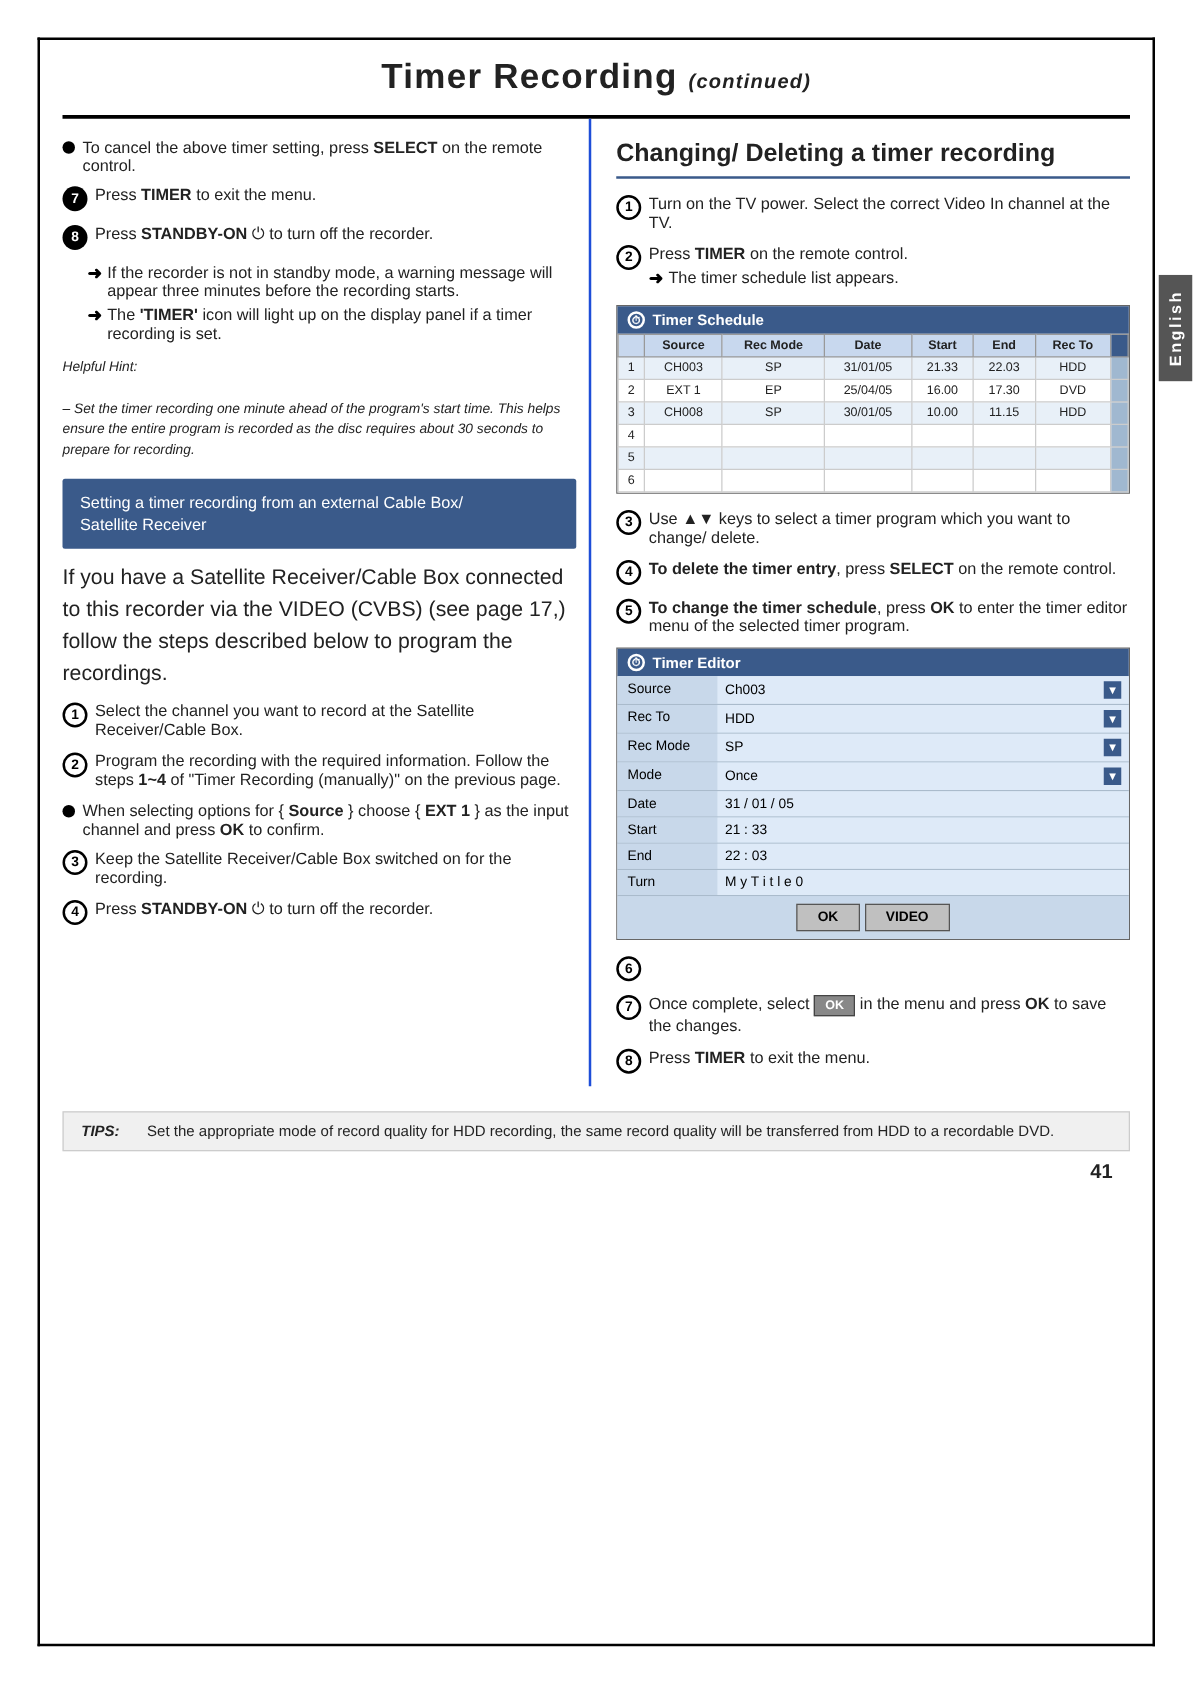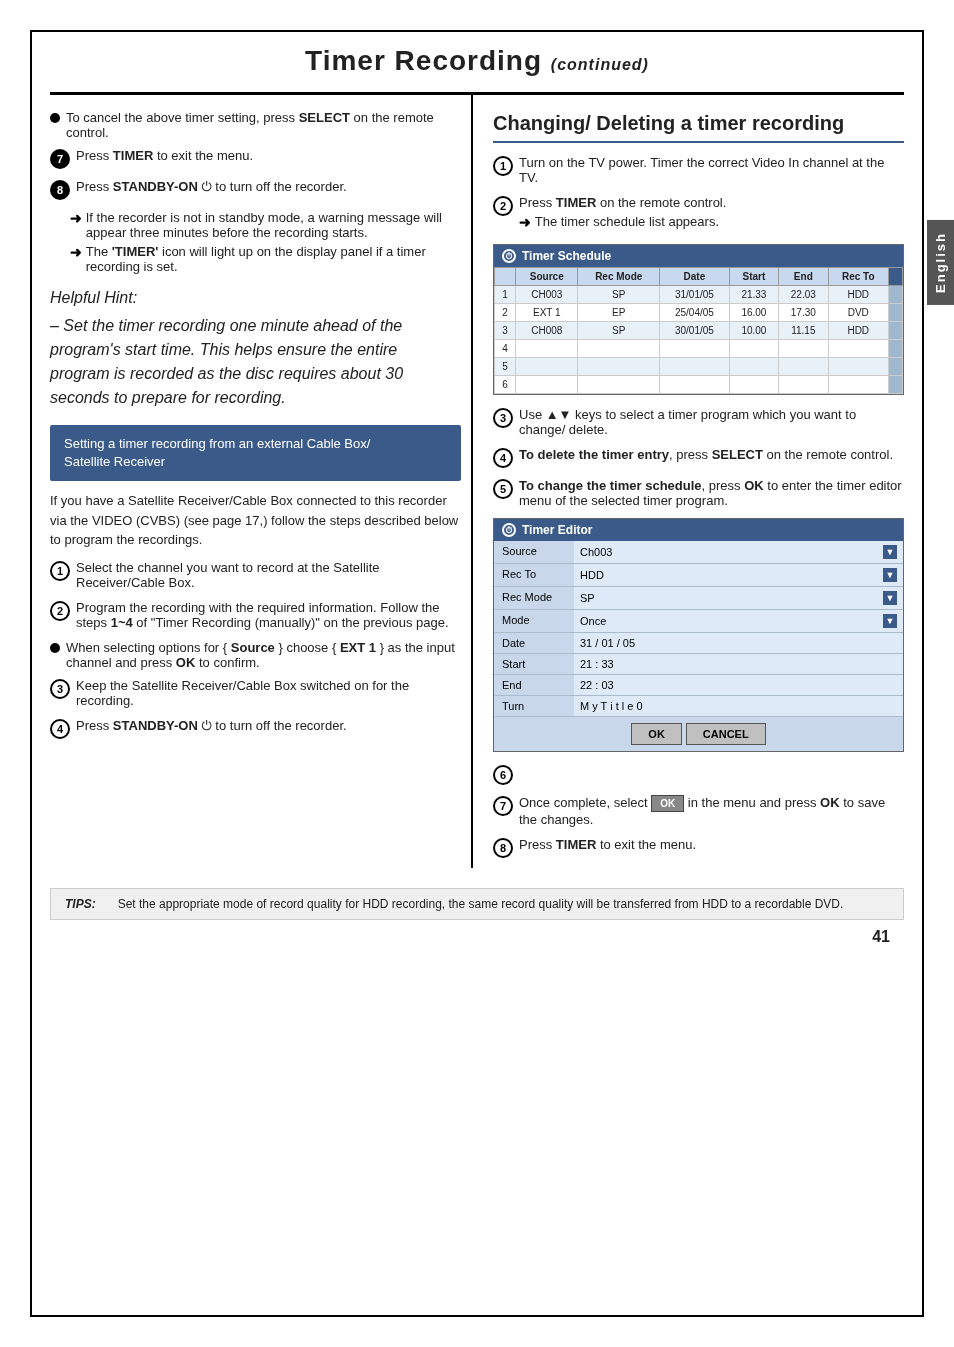--- a/index.html
+++ b/index.html
@@ -63,21 +63,21 @@
     .left-col {
       flex: 1;
       padding-top: 15px;
       padding-right: 10px;
     }
 
     
     .right-col {
       flex: 1;
       padding-top: 15px;
-      border-left: 2px solid #000000;
+      border-left: 2px solid #1d4ed8;
       padding-left: 20px;
     }
 
     
     .bullet-item {
       display: flex;
       align-items: flex-start;
       margin-bottom: 8px;
       gap: 6px;
     }
@@ -291,21 +291,21 @@
       text-align: right;
       padding: 8px 64px 5px 0;
       font-size: 16px;
       font-weight: bold;
     }
 
     
     .helpful-hint {
       margin: 10px 0;
       font-style: italic;
-      font-size: 16px;
+      font-size: 11px;
       line-height: 1.5;
     }
 
     .ok-button-inline {
       display: inline-block;
       background: #888;
       color: #fff;
       font-size: 10px;
       font-weight: bold;
       padding: 2px 8px;
@@ -360,32 +360,32 @@
       <span class="arrow-text">If the recorder is not in standby mode, a warning message will appear three minutes before the recording starts.</span>
     </div>
 
     <div class="arrow-item">
       <span class="arrow">➜</span>
       <span class="arrow-text">The <strong>'TIMER'</strong> icon will light up on the display panel if a timer recording is set.</span>
     </div>
 
     <div class="helpful-hint" style="margin-top:12px;">
       <div><em>Helpful Hint:</em></div>
-      <div style="margin-top:4px;">
+      <div style="margin-top:16px;">
         – Set the timer recording one minute ahead of the program's start time. This helps ensure the entire program is recorded as the disc requires about 30 seconds to prepare for recording.
       </div>
     </div>
 
     <div class="blue-box">
       <div class="blue-box-title">
         Setting a timer recording from an external Cable Box/<br>Satellite Receiver
       </div>
     </div>
 
-    <div class="spacer" style="margin-bottom:10px; font-size:13px; line-height:1.5;">
+    <div class="spacer" style="margin-bottom:10px; font-size:17px; line-height:1.5;">
       If you have a Satellite Receiver/Cable Box connected to this recorder via the VIDEO (CVBS) (see page 17,) follow the steps described below to program the recordings.
     </div>
 
     <div class="num-item">
       <div class="num-circle outline">1</div>
       <div class="num-text">
         Select the channel you want to record at the Satellite Receiver/Cable Box.
       </div>
     </div>
 
@@ -421,21 +421,21 @@
 
   <div class="right-col">
 
     <div class="section-heading">
       Changing/ Deleting a timer recording
     </div>
 
     <div class="num-item">
       <div class="num-circle outline">1</div>
       <div class="num-text">
-        Turn on the TV power. Timer the correct Video In channel at the TV.
+        Turn on the TV power. Select the correct Video In channel at the TV.
       </div>
     </div>
 
     <div class="num-item">
       <div class="num-circle outline">2</div>
       <div class="num-text">
         Press <strong>TIMER</strong> on the remote control.
         <div class="arrow-item" style="margin-left:0; margin-top:4px;">
           <span class="arrow">➜</span>
           <span>The timer schedule list appears.</span>
@@ -602,21 +602,21 @@
             </div>
           </div>
           <div class="editor-row">
             <div class="editor-label">Turn</div>
             <div class="editor-value">
               <span>M y T i t l e 0</span>
             </div>
           </div>
           <div class="editor-buttons">
             <button class="editor-btn btn-ok">OK</button>
-            <button class="editor-btn btn-cancel">CANCEL</button>
+            <button class="editor-btn btn-cancel">VIDEO</button>
           </div>
         </div>
     </div>
 
     <div class="num-item">
       <div class="num-circle outline">6</div>
     </div>
 
     <div class="num-item">
       <div class="num-circle outline">7</div>

